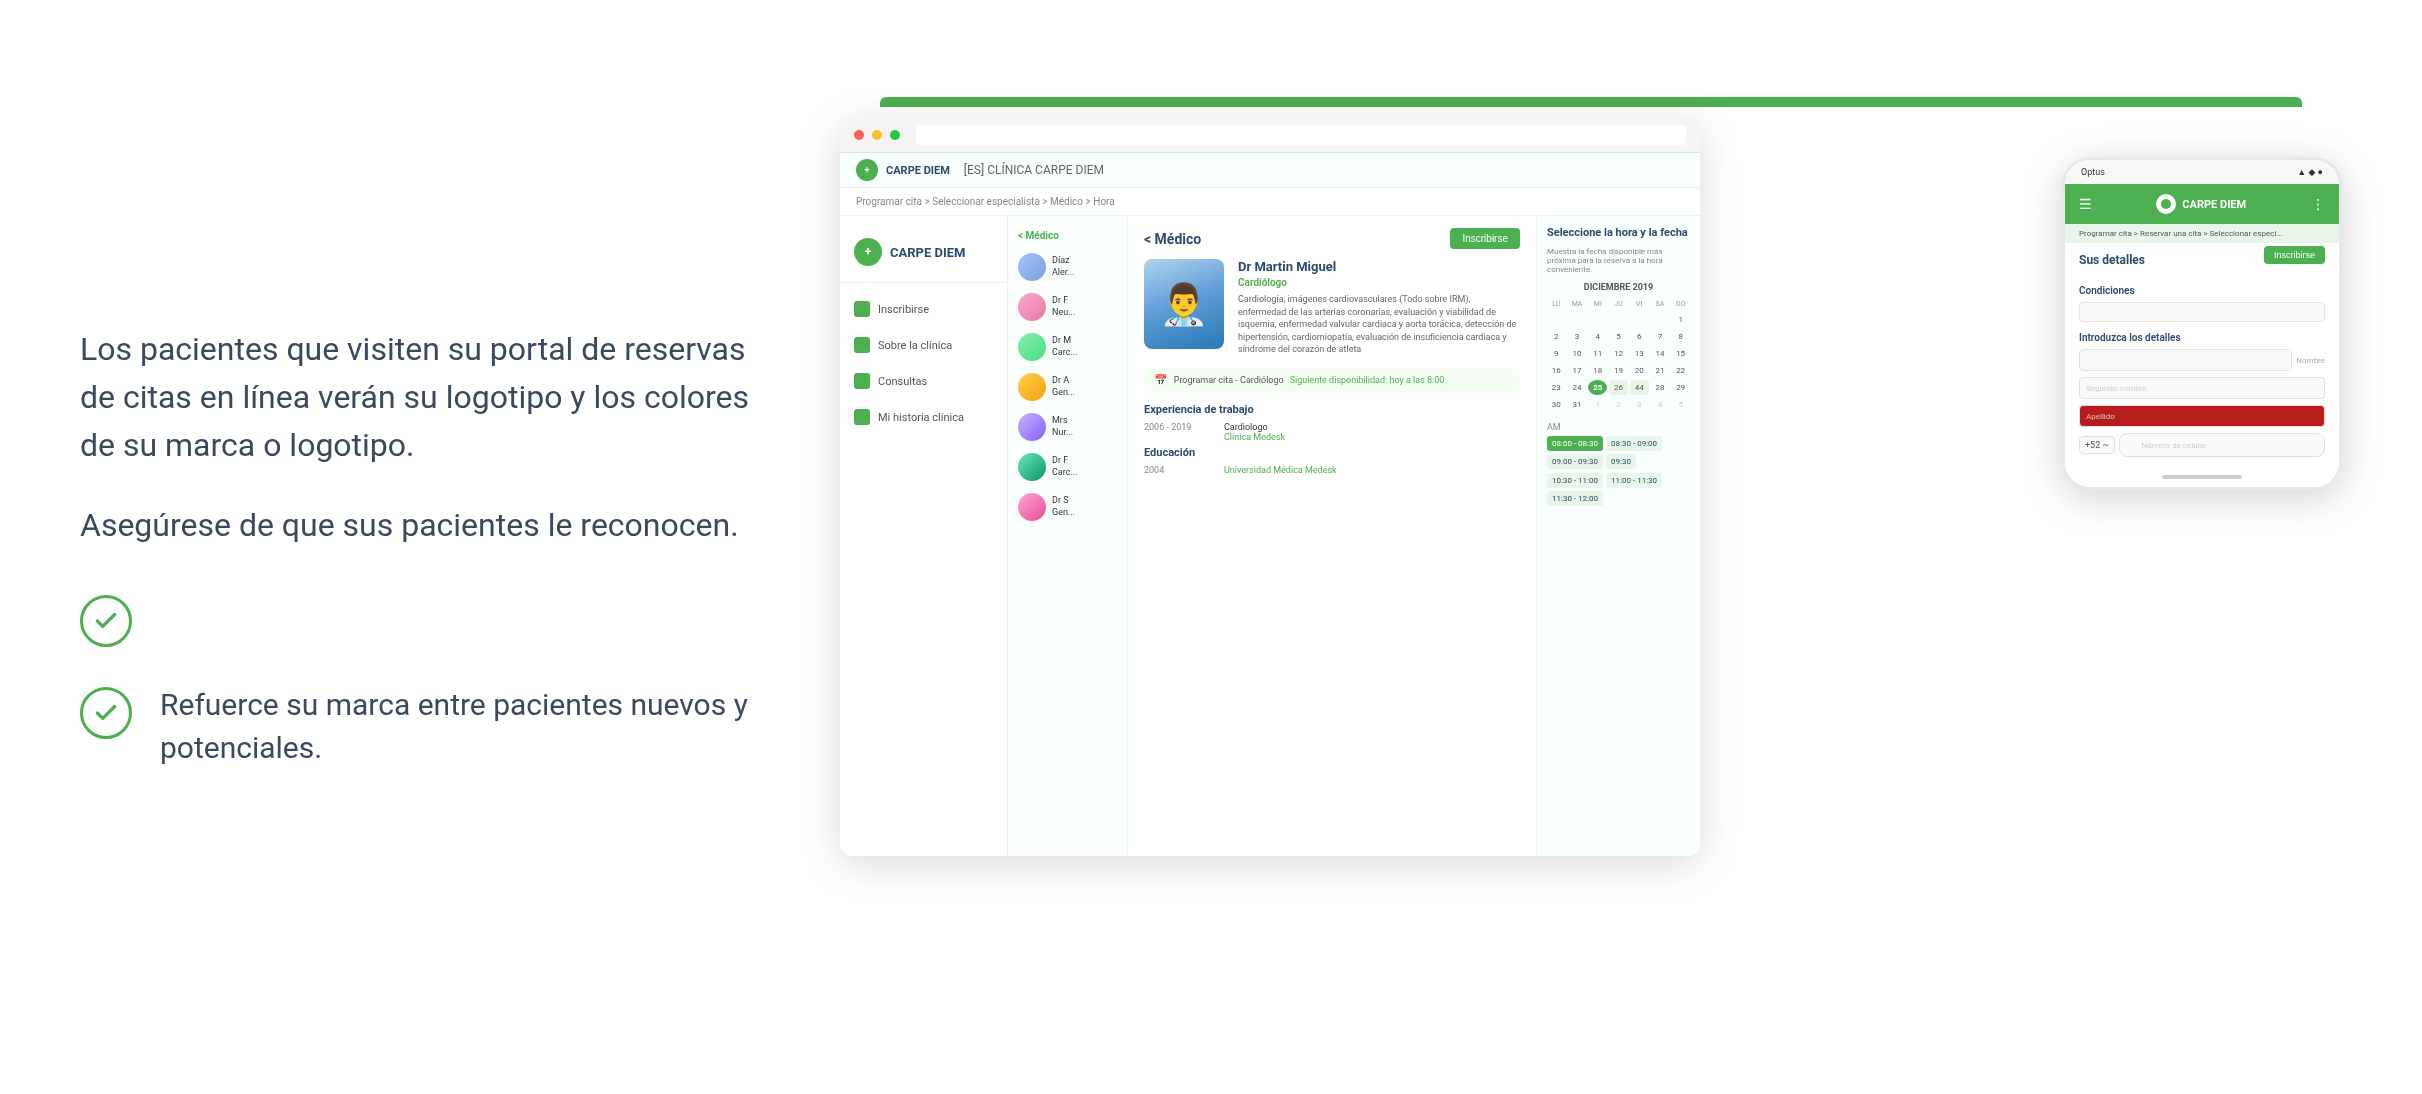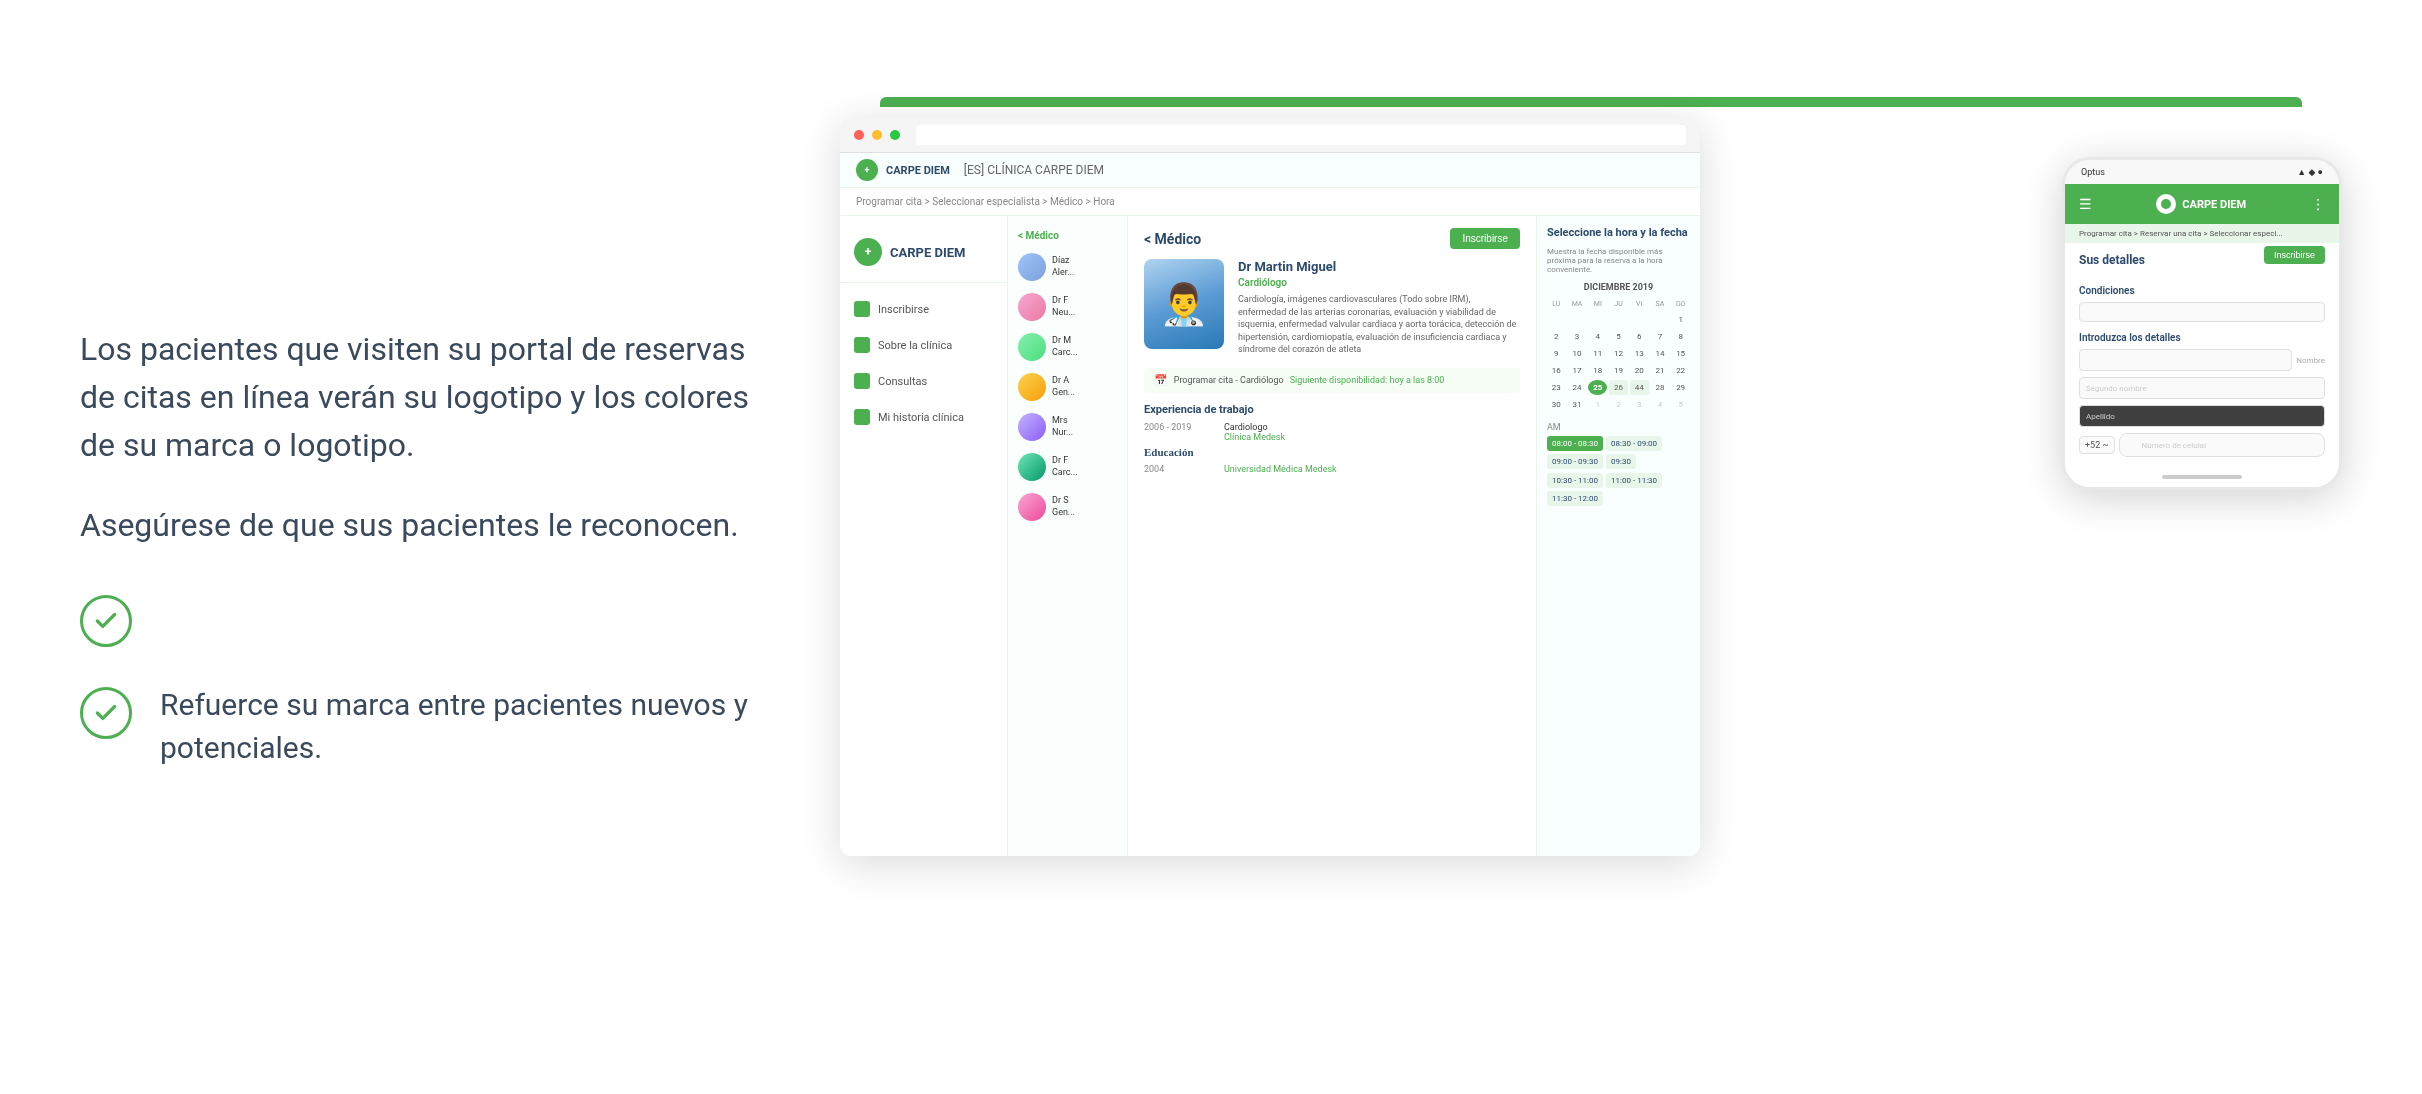--- a/index.html
+++ b/index.html
@@ -673,21 +673,21 @@
 
           <div class="section-title">Experiencia de trabajo</div>
           <div class="work-item">
             <span class="work-years">2006 - 2019</span>
             <div>
               <div class="work-role">Cardiologo</div>
               <div class="work-clinic">Clínica Medesk</div>
             </div>
           </div>
 
-          <div class="section-title" style="margin-top:1px;font-family:Liberation Serif, serif;">Educación</div>
+          <div class="section-title" style="margin-top:1px;">Educación</div>
           <div class="edu-item">
             <span class="edu-year">2004</span>
             <span class="edu-place">Universidad Médica Medesk</span>
           </div>
         </div>
 
         <div class="calendar-panel">
           <div class="calendar-title">Seleccione la hora y la fecha</div>
           <p style="font-size:8px; color:#888; margin-bottom:8px;">Muestra la fecha disponible más próxima para la reserva a la hora conveniente.</p>
           <div class="calendar-month">DICIEMBRE 2019</div>
@@ -801,21 +801,21 @@
 
         <div style="display:flex; gap:4px; margin-bottom:6px; align-items:center;">
           <div style="flex:1; height:22px; border:1px solid #e0e0e0; border-radius:4px; background:#fafafa;"></div>
           <span style="font-size:8px; color:#aaa;">Nombre</span>
         </div>
 
         <div style="height:22px; border:1px solid #e0e0e0; border-radius:4px; background:#fafafa; margin-bottom:6px; width:100%; display:flex; align-items:center; padding:0 6px;">
           <span style="font-size:8px; color:#ccc;">Segundo nombre</span>
         </div>
 
-        <div style="height:22px; border:1px solid #e0e0e0; border-radius:4px; background:#404040; margin-bottom:6px; width:100%; display:flex; align-items:center; padding:0 6px;">
+        <div style="height:22px; border:1px solid #e0e0e0; border-radius:4px; background:#b91c1c; margin-bottom:6px; width:100%; display:flex; align-items:center; padding:0 6px;">
           <span style="font-size:8px; color:#ccc;">Apellido</span>
         </div>
 
         <div class="mobile-phone-row">
           <div class="mobile-country-code">+52 ~</div>
           <div class="mobile-phone-input" style="display:flex; align-items:center; padding:0 22px;border-radius:8px;">
             <span style="font-size:8px; color:#ccc;">Número de celular</span>
           </div>
         </div>
       </div>

